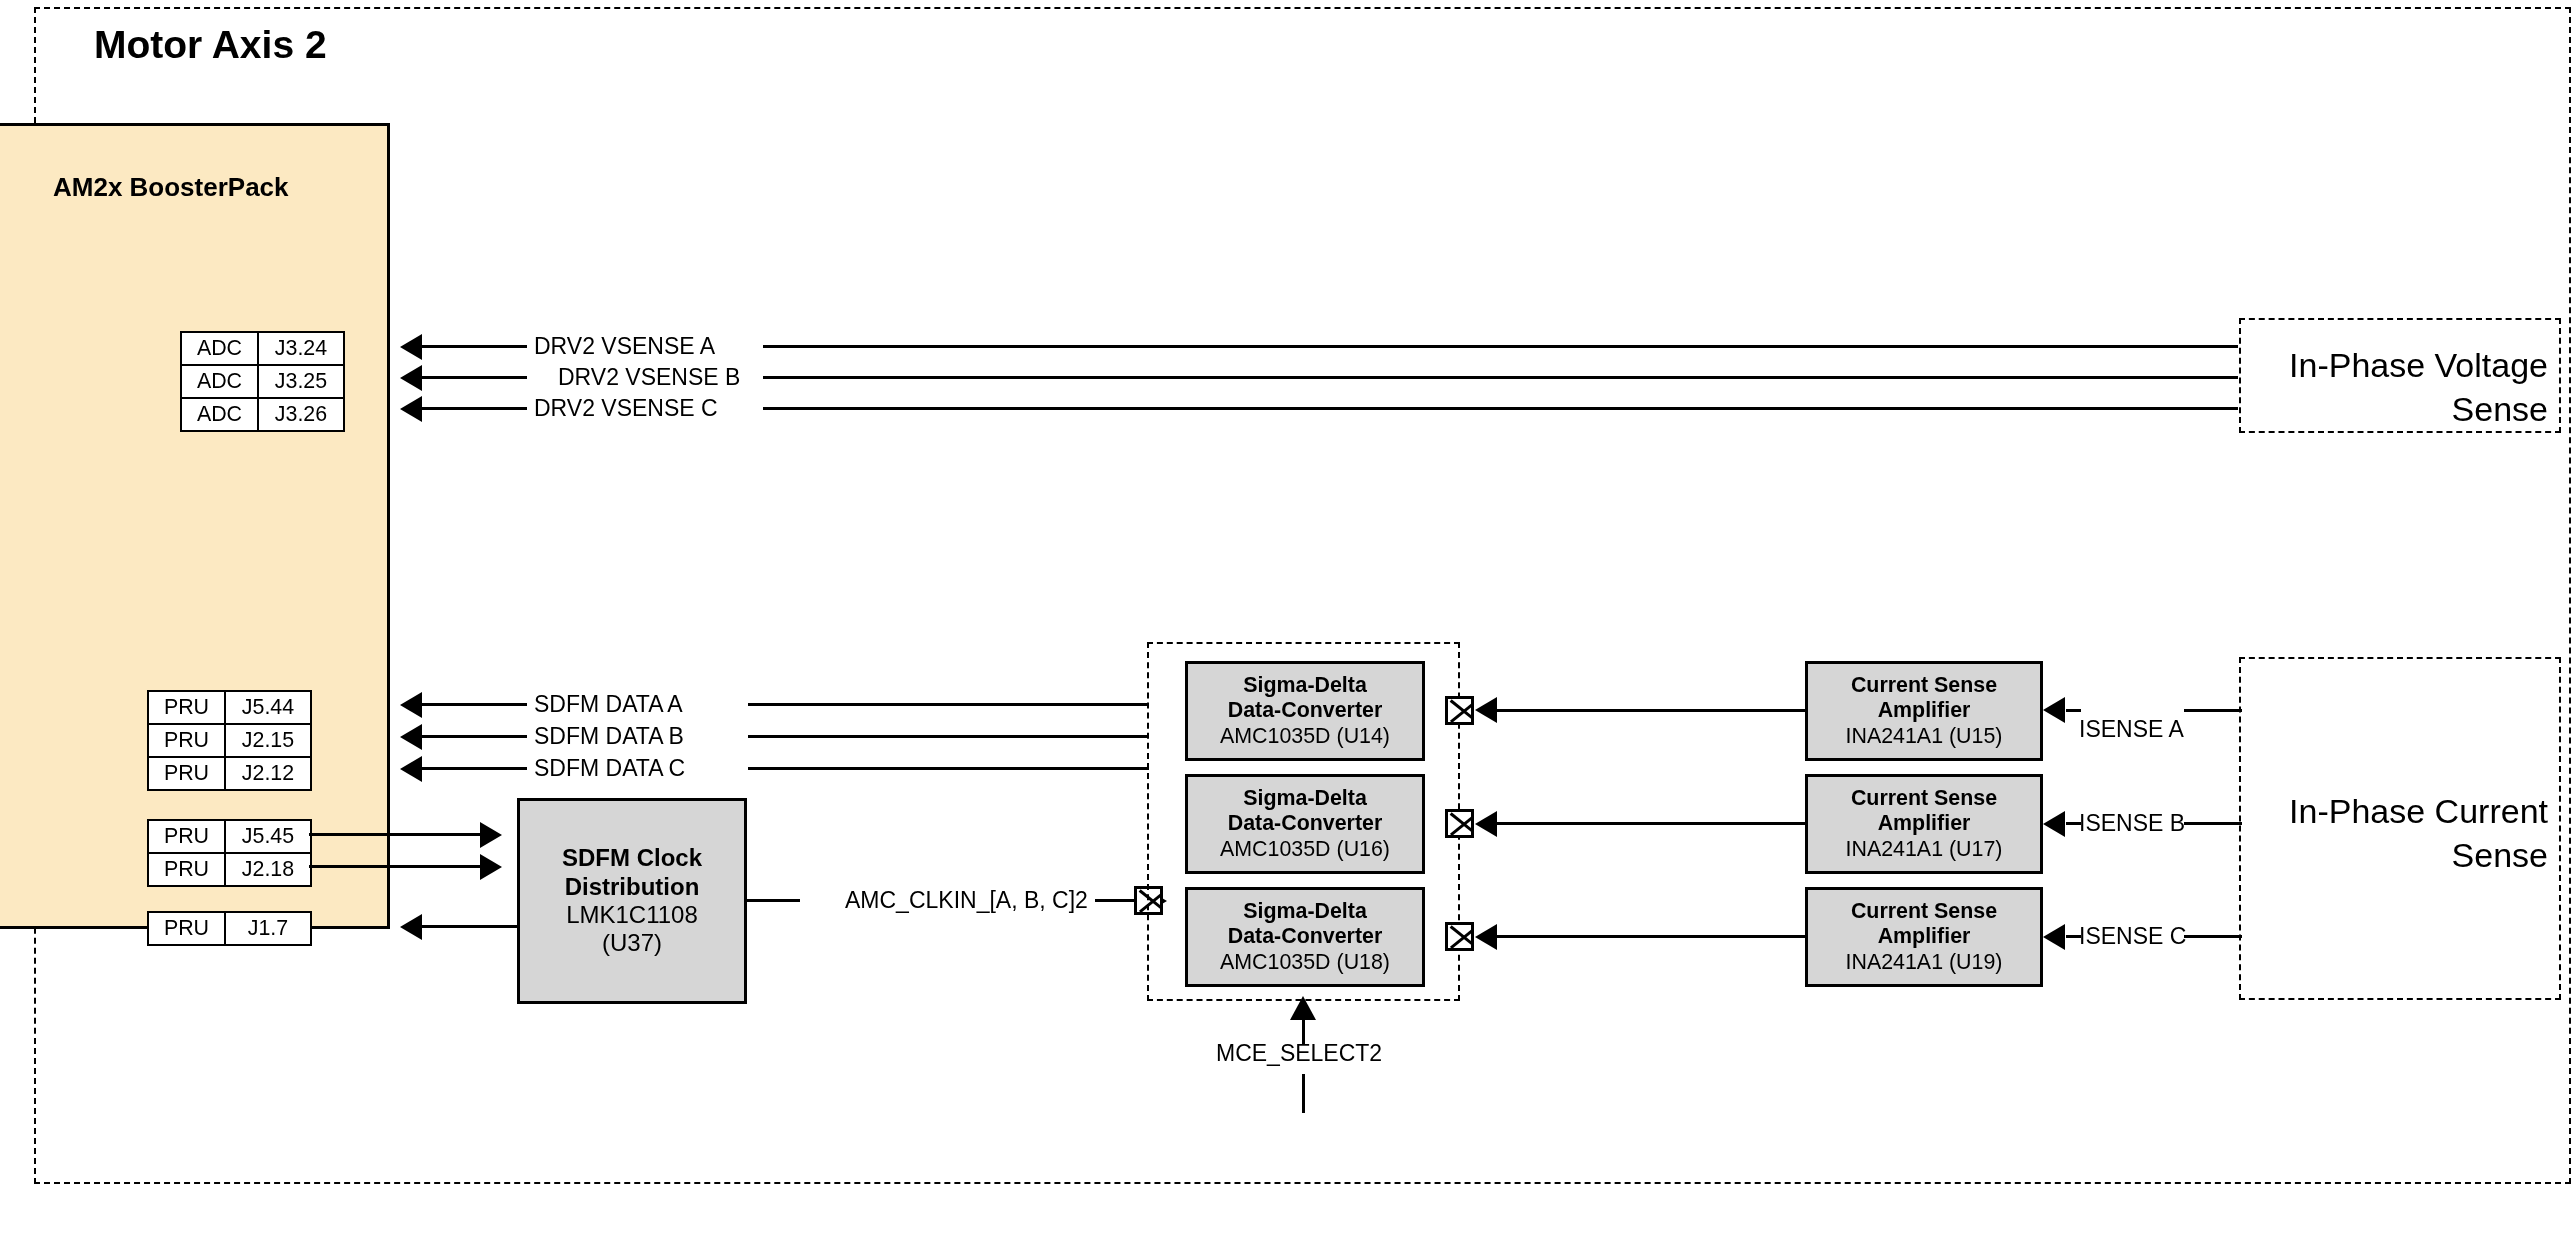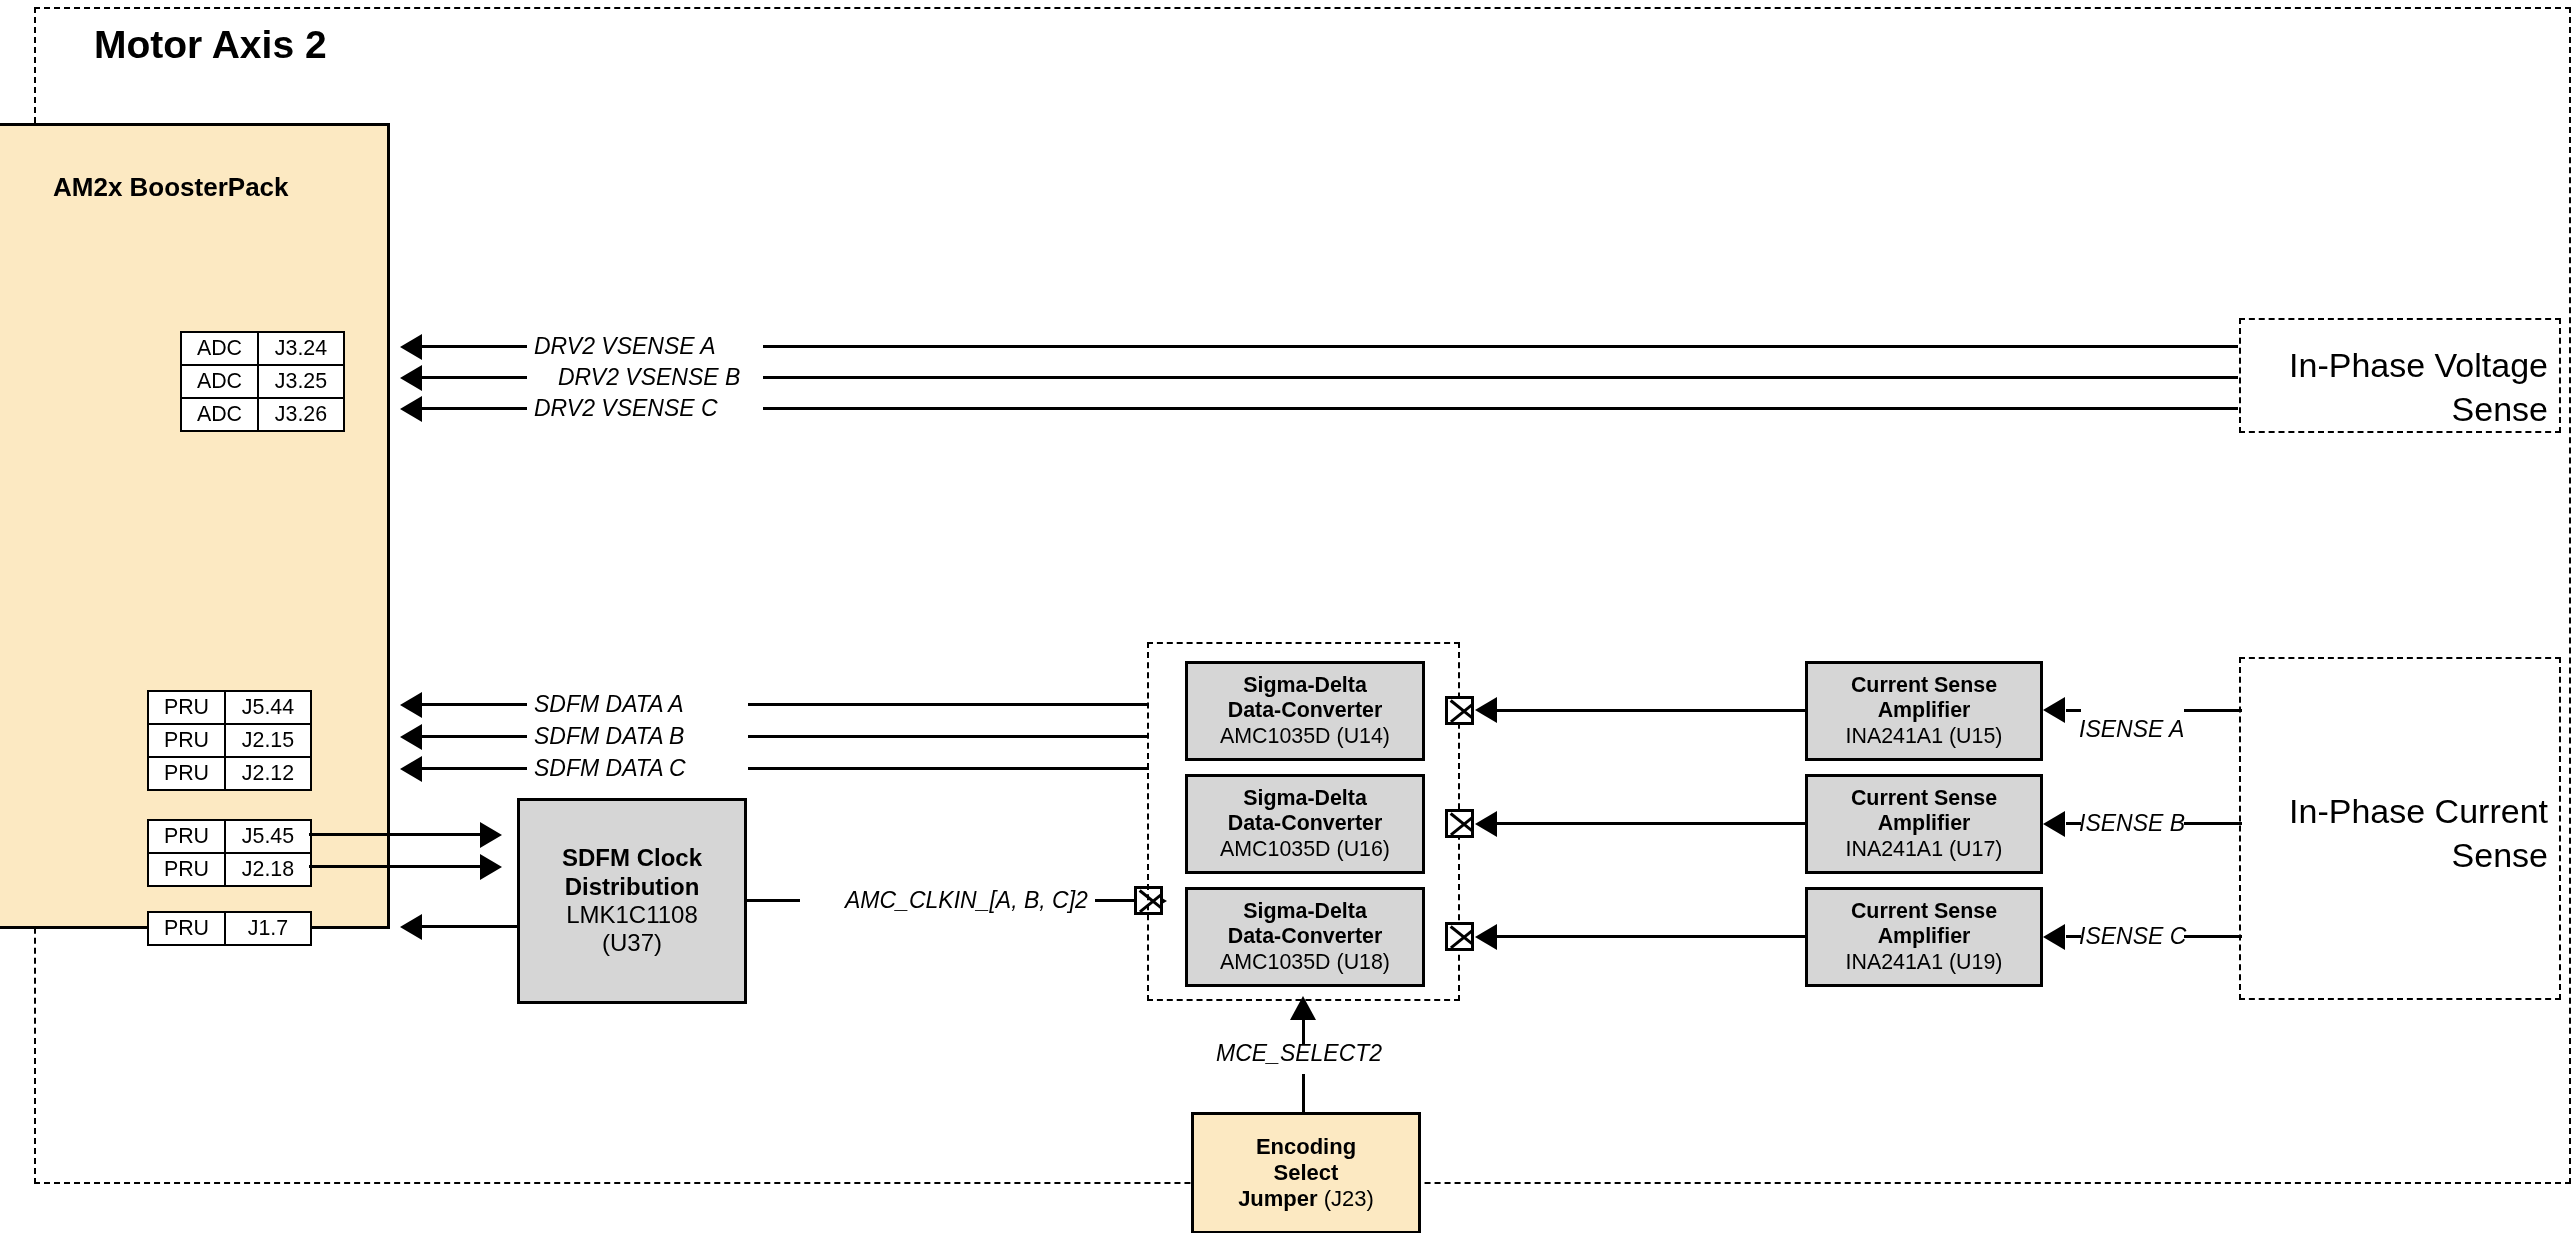--- a/index.html
+++ b/index.html
@@ -42,21 +42,21 @@
            border-bottom:24px solid #000;}
 
   
   .xbox{width:29px;height:29px;border:3.4px solid #000;background:#fff;}
   .xbox i{position:absolute;left:-0.9px;top:50%;width:34px;height:2.6px;background:#000;
           transform-origin:center;}
   .xbox i.a{transform:translateY(-50%) rotate(39deg);}
   .xbox i.b{transform:translateY(-50%) rotate(-39deg);}
 
   
-  .lbl{font-size:23px;color:#000;white-space:nowrap;font-style:italic;}
+  .lbl{font-size:23px;color:#000;white-space:nowrap;}
   .title{font-size:39px;font-weight:bold;color:#000;white-space:nowrap;}
   .bp-title{font-size:26px;font-weight:bold;color:#000;white-space:nowrap;}
   .dash-lbl{font-size:34px;color:#000;text-align:right;line-height:1.3;}
 </style>
 </head>
 <body>
 
 <div id="stage">
 
   <div class="abs group-dashed" style="left:34px;top:6.9px;width:2537px;height:1177px;"></div>
@@ -248,22 +248,15 @@
   <div class="abs dash-lbl" style="left:2252px;top:789px;width:296px;">
     <div>In-Phase Current</div>
     <div>Sense</div>
   </div>
 
   <div class="abs arrow-u arrow" style="left:1290px;top:996px;"></div>
   <div class="abs wire-v" style="left:1302px;top:1017px;height:27.4px;"></div>
   <div class="abs lbl" style="left:1216px;top:1040px;">MCE_SELECT2</div>
   <div class="abs wire-v" style="left:1302px;top:1074px;height:39px;"></div>
 
-  <div class="abs blk blk-tan" style="left:1191px;top:1112px;width:230px;height:122px;font-size:22px;">
-    <div class="ttl">Encoding</div>
-    <div class="ttl">Select</div>
-    <div>
-      <b>Jumper</b><span> (J23)</span>
-    </div>
-  </div>
 
 </div>
 
 
 </body></html>

